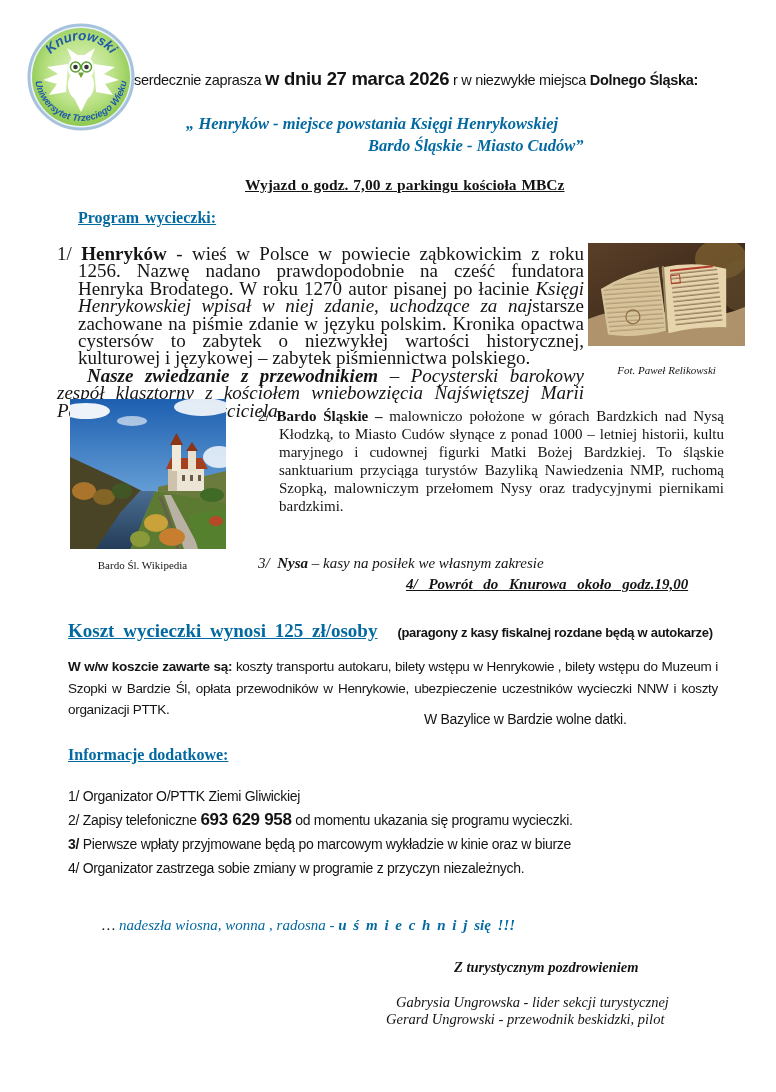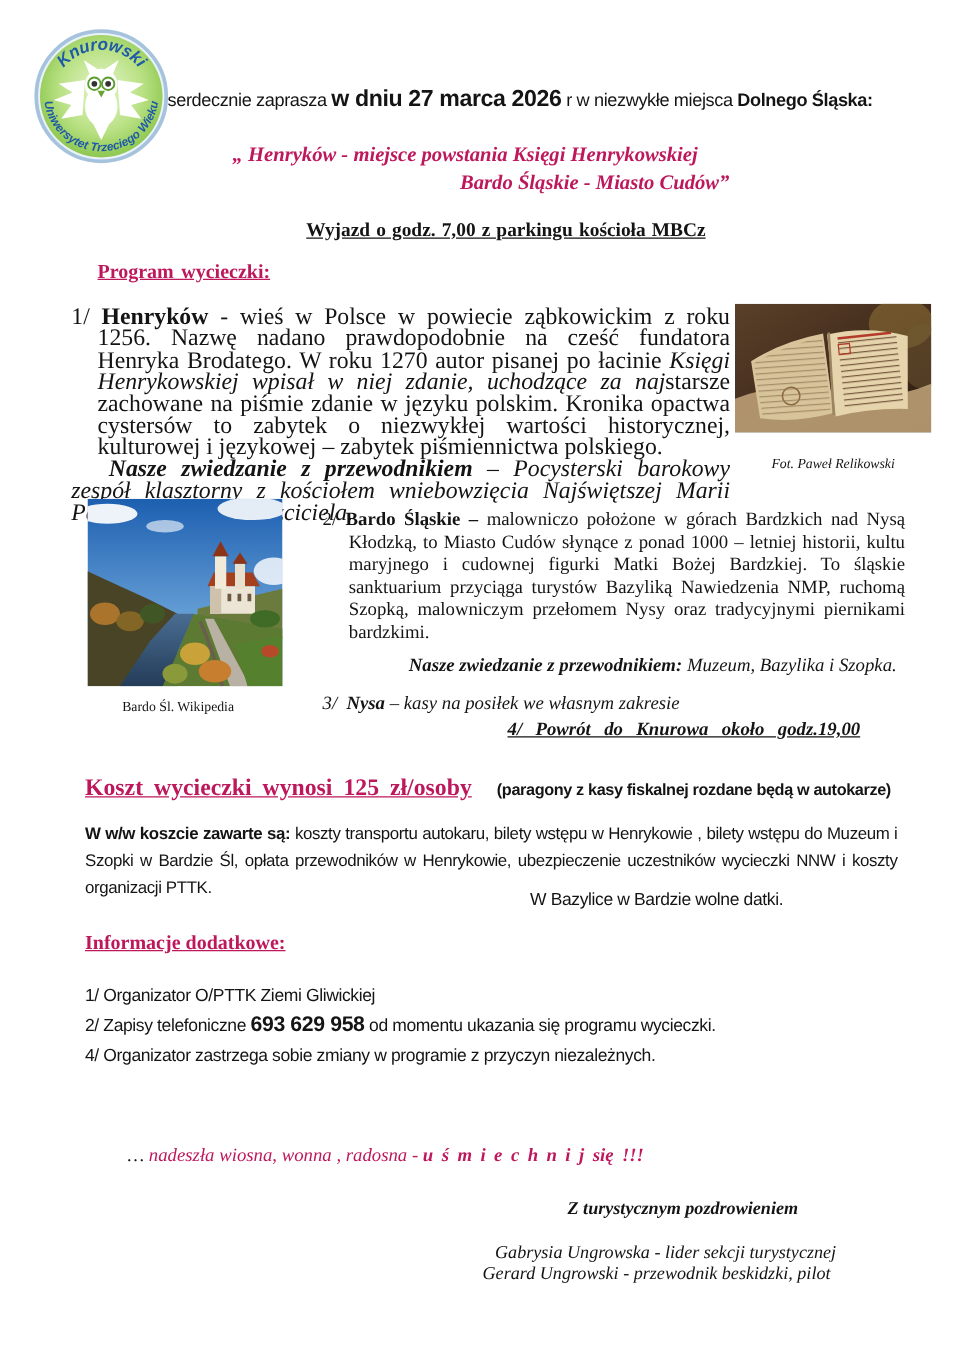--- a/index.html
+++ b/index.html
@@ -1,20 +1,20 @@
 <!DOCTYPE html>
 <html><head>
 <meta charset="utf-8">
 <style>
   * { margin:0; padding:0; box-sizing:border-box; }
   html,body { background:#ffffff; }
   body { width:776px; height:1092px; position:relative; font-family:"Liberation Serif", serif; color:#141414; overflow:hidden; }
   .abs { position:absolute; }
   .sans { font-family:"Liberation Sans", sans-serif; letter-spacing:-0.3px; }
-  .pink { color:#be185d; }
+  .pink { color:#0369a1; }
   .b { font-weight:bold; }
   .i { font-style:italic; }
   .u { text-decoration:underline; }
   .justify { text-align:justify; }
   .hang { padding-left:21px; text-indent:-21px; }
   .par { font-size:19px; line-height:17.4px; }
   .par2 { font-size:15px; line-height:18px; }
   .nowrap { white-space:nowrap; }
   .caption { font-size:11px; text-align:center; }
   figure { margin:0; }
@@ -154,23 +154,20 @@
     <path d="M118,116 L156,110 L156,150 L128,150 Z" fill="#55802e"></path>
     <ellipse cx="146" cy="122" rx="7" ry="5" fill="#b64a28"></ellipse>
   </svg>
   <figcaption class="caption" style="margin-top:6px;">Bardo Śl.  Wikipedia</figcaption>
 </figure>
 
 <div class="abs" style="left:258px; top:407px; width:466px;">
   <div class="par2 justify hang">
     <span>2/</span><span> </span><span class="b">Bardo Śląskie –</span><span> malowniczo położone w  górach Bardzkich  nad  Nysą Kłodzką, to Miasto Cudów słynące  z ponad 1000 – letniej historii, kultu maryjnego i cudownej  figurki Matki Bożej  Bardzkiej. To  śląskie sanktuarium przyciąga turystów  Bazyliką Nawiedzenia  NMP,  ruchomą Szopką,  malowniczym  przełomem  Nysy oraz tradycyjnymi piernikami bardzkimi.</span>
   </div>
-  <div class="par2 nowrap" style="margin-top:9px; margin-left:69px;">
-    <span class="b i">Nasze zwiedzanie z przewodnikiem:</span><span class="i"> Muzeum, Bazylika i Szopka.</span>
-  </div>
 </div>
 
 <div class="abs nowrap" style="left:258px; top:555px; font-size:15px;">
   <span class="i">3/</span><span>&nbsp; </span><span class="b i">Nysa</span><span class="i"> – kasy na posiłek we własnym zakresie</span>
 </div>
 
 <div class="abs b i nowrap" style="left:406px; top:576px; font-size:15px; word-spacing:7px;text-decoration:underline;">4/ Powrót do Knurowa około godz.19,00</div>
 
 <div class="abs nowrap" style="left:68px; top:620px;">
   <span class="pink b u" style="font-size:19px; word-spacing:4px;">Koszt wycieczki wynosi 125 zł/osoby</span>
@@ -183,20 +180,23 @@
 
 <div class="abs sans nowrap" style="left:424px; top:711px; font-size:14px;">W Bazylice w Bardzie  wolne datki.</div>
 
 <div class="abs pink b u nowrap" style="left:68px; top:746px; font-size:16px;">Informacje dodatkowe:</div>
 
 <div class="abs sans" style="left:68px; top:784px; width:660px; font-size:14px; line-height:24px;">
   <div class="nowrap">1/  Organizator  O/PTTK Ziemi Gliwickiej</div>
   <div class="nowrap">
     <span>2/  Zapisy telefoniczne  </span><span class="b" style="font-size:17px;">693 629 958</span><span>  od momentu ukazania się programu  wycieczki.</span>
   </div>
+  <div class="nowrap">
+    <span class="b">3/</span><span>  Pierwsze  wpłaty przyjmowane będą  po marcowym wykładzie w kinie oraz w biurze</span>
+  </div>
   <div class="nowrap">4/ Organizator zastrzega sobie zmiany w programie z przyczyn niezależnych.</div>
 </div>
 
 <div class="abs i nowrap" style="left:102px; top:917px; font-size:15px;text-align:center;">
   <span>… </span><span class="pink">nadeszła  wiosna,  wonna ,  radosna  -  </span><span class="pink b" style="word-spacing:3px;">u ś m i e c h n i j   się  !!!</span>
 </div>
 
 <div class="abs b i nowrap" style="left:454px; top:959px; font-size:14.5px;">Z turystycznym pozdrowieniem</div>
 
 <div class="abs i nowrap" style="left:396px; top:994px; font-size:14.5px;">Gabrysia  Ungrowska   -  lider sekcji  turystycznej</div>

